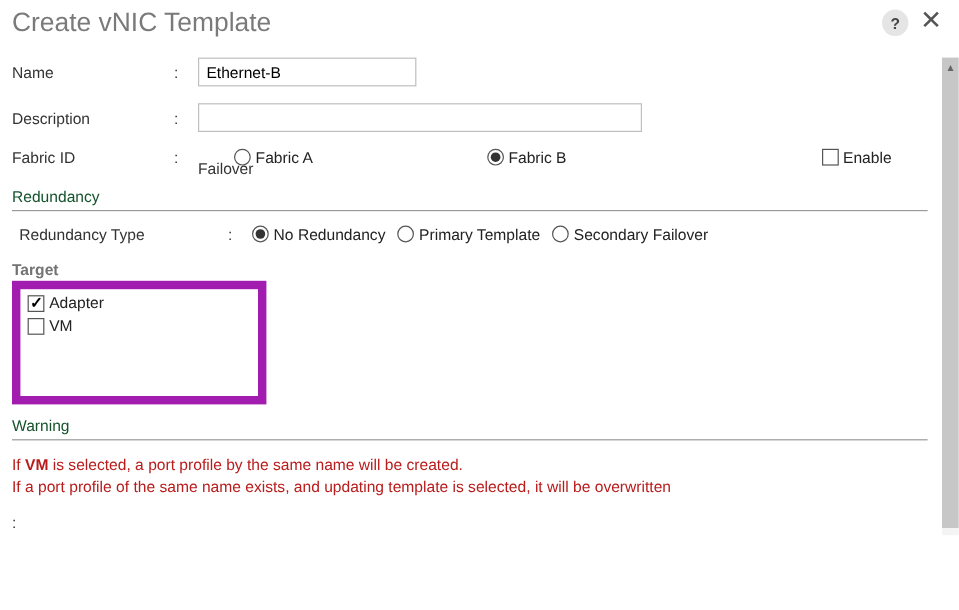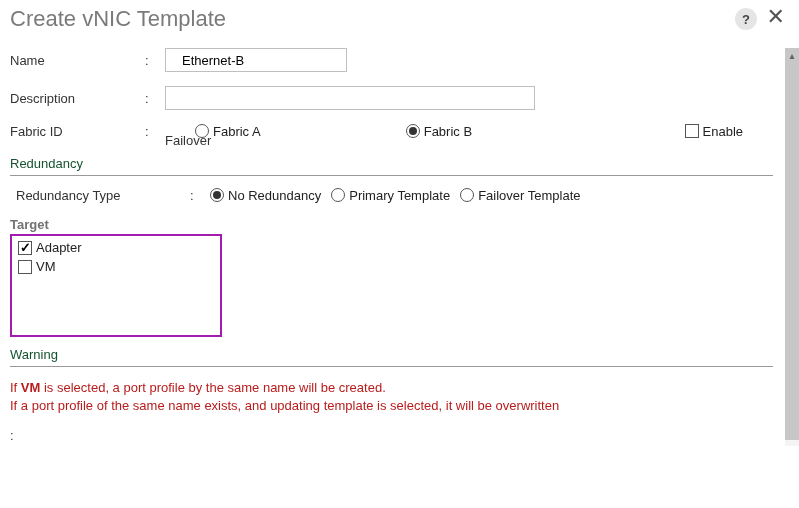--- a/index.html
+++ b/index.html
@@ -95,21 +95,21 @@
   }
   .value-col {
     flex: 1;
     display: flex;
     align-items: center;
     gap: 20px;
   }
   input[type="text"].text-input {
     border: 1px solid #bfbfbf;
     height: 24px;
-    padding: 2px 16px;
+    padding: 2px 6px;
     font-size: 13px;
   }
   .name-input { width: 182px; }
   .desc-input { width: 370px; }
   .radio {
     width: 14px;
     height: 14px;
     border: 1px solid #555;
     border-radius: 50%;
     display: inline-block;
@@ -177,21 +177,21 @@
     display: flex;
     align-items: center;
     gap: 10px;
   }
   .target-label {
     font-weight: bold;
     color: #737373;
     margin-bottom: 2px;
   }
   .target-box {
-    border: 2px solid #a21caf;
+    border: 7px solid #a21caf;
     width: 212px;
     height: 103px;
     padding: 4px 6px;
     margin-bottom: 10px;
   }
   .target-item {
     display: flex;
     align-items: center;
     margin-bottom: 4px;
   }
@@ -260,21 +260,21 @@
       <div class="fabric-opt">
         <span class="radio selected"></span>
         <span>No Redundancy</span>
       </div>
       <div class="fabric-opt">
         <span class="radio"></span>
         <span>Primary Template</span>
       </div>
       <div class="fabric-opt">
         <span class="radio"></span>
-        <span>Failover Template</span>
+        <span>Secondary Failover</span>
       </div>
     </div>
   </div>
 
   <div class="target-label">Target</div>
   <div class="target-box">
     <div class="target-item">
       <span class="checkbox checked"></span>
       <span>Adapter</span>
     </div>

